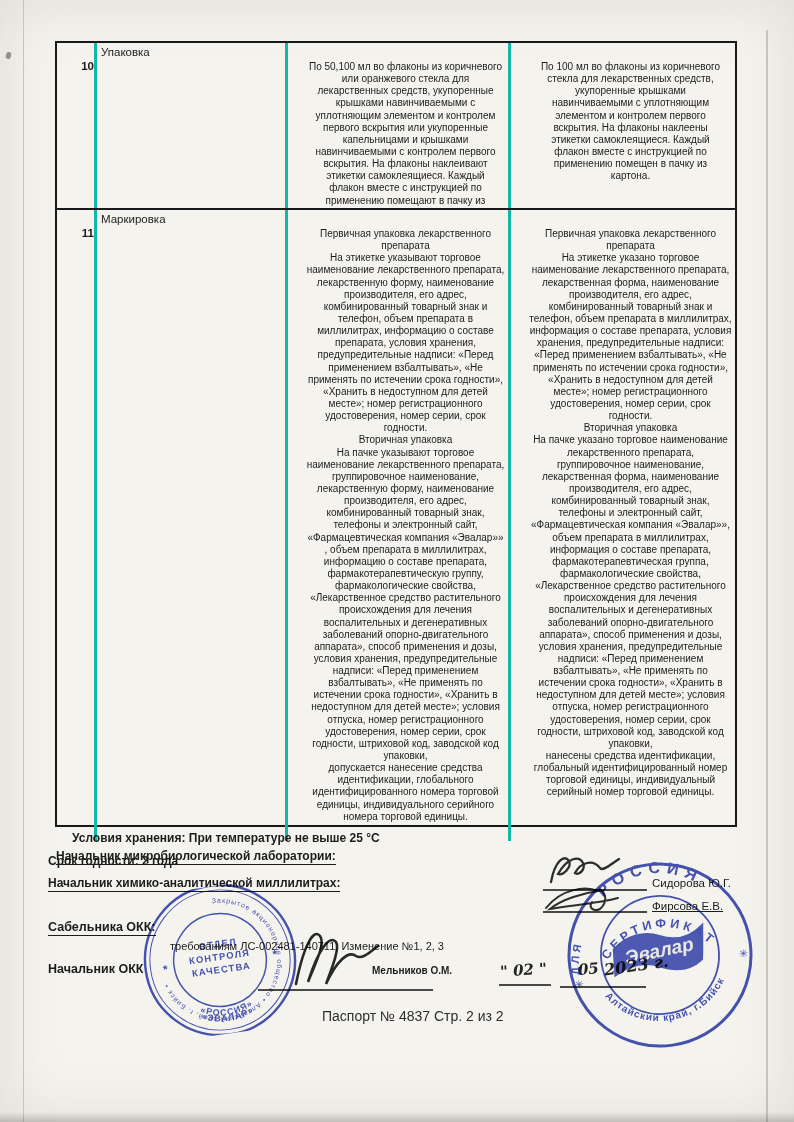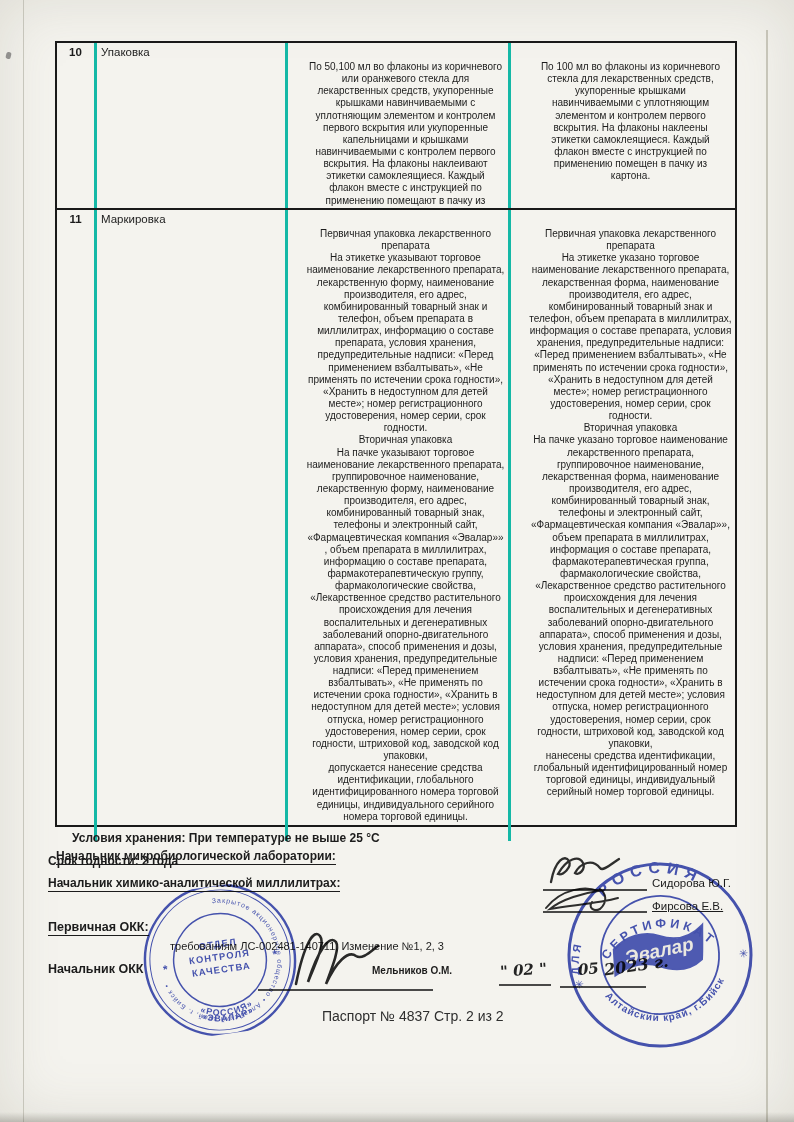--- a/index.html
+++ b/index.html
@@ -13,21 +13,21 @@
   .scan-tick{position:absolute;left:6px;top:52px;width:5px;height:7px;background:#555;opacity:.6;border-radius:2px;transform:rotate(14deg);}
 
   
   .tbl{position:absolute;left:55px;top:41px;width:682px;height:786px;border:2px solid #191919;
        display:flex;flex-direction:column;box-sizing:border-box;background:transparent;}
   .tr{display:flex;box-sizing:border-box;}
   .tr.r1{height:167px;border-bottom:2px solid #191919;}
   .tr.r2{flex:1;}
   .td{box-sizing:border-box;overflow:hidden;}
   .td+.td{border-left:3px solid #14b8a6;}
-  .c1{width:37px;text-align:center;font-size:11.5px;font-weight:bold;padding-top:3px;}
+  .c1{width:37px;text-align:right;font-size:11.5px;font-weight:bold;padding-top:17px;}
   .c2{width:191px;font-size:11.5px;padding:3px 4px;}
   .c3{width:223px;}
   .c4{flex:1;}
   .cellbody{font-size:10px;line-height:1.215;text-align:center;white-space:pre-line;padding:18px 3px;margin-left:15px;}
 
   
   .line{position:absolute;font-size:12px;}
   .b{font-weight:bold;}
   .u{border-bottom:1.5px solid #1c1c1c;padding-bottom:1px;}
   .concl{position:absolute;font-size:11px;line-height:17px;width:545px;}
@@ -104,21 +104,21 @@
 
   <div class="line b" style="left:48px;top:831px;margin-left:24px;">Условия хранения: При температуре не выше 25 °С</div>
   <div class="line b" style="left:48px;top:854px;">Срок годности: 2 года</div>
 
   <div class="line b" style="left:48px;top:876px;"><span class="u">Начальник химико-аналитической миллилитрах:</span></div>
   <div class="name" style="left:652px;top:877px;">Сидорова Ю.Г.</div>
 
   <div class="line b" style="left:48px;top:849px;padding-left:8px;"><span class="u">Начальник микробиологической лаборатории:</span></div>
   <div class="name" style="left:652px;top:900px;text-decoration:underline;">Фирсова Е.В.</div>
 
-  <div class="line b" style="left:48px;top:920px;font-size:12.5px;"><span class="u">Первичная ОКК:</span></div>
+  <div class="line b" style="left:48px;top:920px;font-size:12.5px;"><span class="u">Сабельника ОКК:</span></div>
   <div class="concl" style="left:170px;top:921px;">
     <br>
     <span>требованиям  ЛС-002481-140711, Изменение №1, 2, 3</span>
   </div>
 
   <div class="line b" style="left:48px;top:962px;font-size:12.5px;">Начальник ОКК</div>
   <div class="name b" style="left:372px;top:965px;font-size:10px;">Мельников О.М.</div>
 
   <div class="hw" style="left:500px;top:961px;font-size:15px;transform:rotate(-4deg);">"&nbsp;<span>02</span>&nbsp;"</div>
   <div class="hw" style="left:578px;top:960px;font-size:15px;transform:rotate(-5deg);">05</div>

